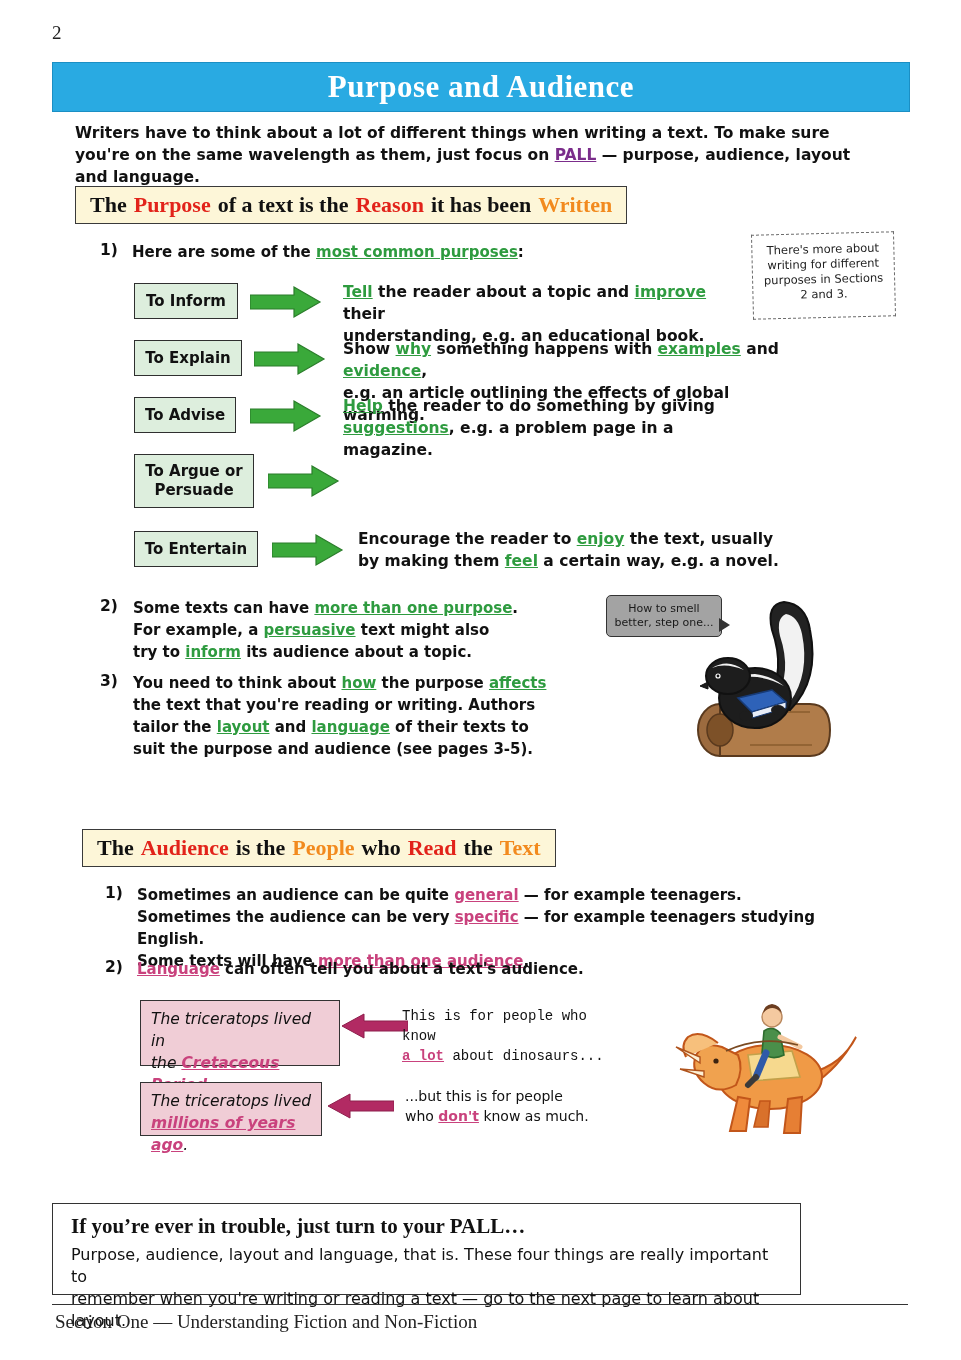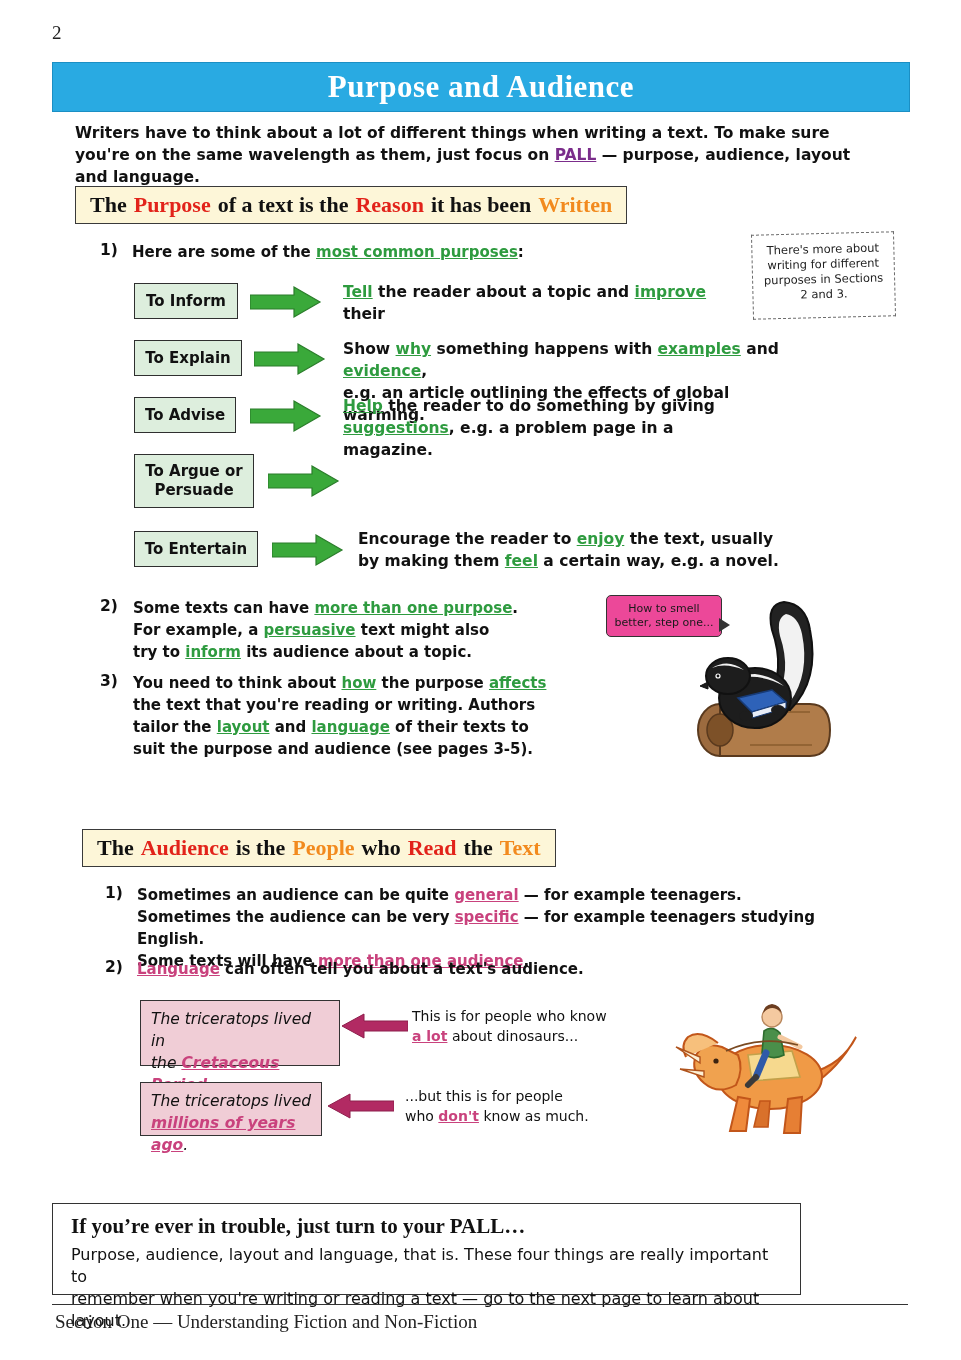--- a/index.html
+++ b/index.html
@@ -146,21 +146,21 @@
     box-sizing: border-box;
     transform: rotate(-1.4deg);
     font-family: "DejaVu Sans", sans-serif;
   }
   
   .bubble {
     position: absolute;
     left: 606px;
     top: 595px;
     width: 116px;
-    background: #ec4899;
+    background: #a3a3a3;
     border: 1.5px solid #333;
     border-radius: 5px;
     font-size: 11px;
     line-height: 14px;
     text-align: center;
     padding: 6px 5px;
     box-sizing: border-box;
   }
   .bubble:after {
     content: "";
@@ -265,20 +265,21 @@
   </div>
 
   <div class="note">There's more about writing for different purposes in Sections 2 and 3.</div>
 
   <div class="purpose-box" style="left:134px; top:283px; width:104px; height:36px;">To Inform</div>
   <svg class="arrow" style="left:250px; top:285px;" width="72" height="34" viewBox="0 0 72 34">
     <polygon points="0,10 44,10 44,2 70,17 44,32 44,24 0,24" fill="#3aa93a" stroke="#2b7d2b" stroke-width="1.2"></polygon>
   </svg>
   <div class="purpose-text" style="left:343px; top:281px; width:390px;">
     <span class="u-green">Tell</span><span> the reader about a topic and </span><span class="u-green">improve</span><span> their</span><br>
+    <span>understanding, e.g. an educational book.</span>
   </div>
 
   <div class="purpose-box" style="left:134px; top:340px; width:108px; height:36px;">To Explain</div>
   <svg class="arrow" style="left:254px; top:342px;" width="72" height="34" viewBox="0 0 72 34">
     <polygon points="0,10 44,10 44,2 70,17 44,32 44,24 0,24" fill="#3aa93a" stroke="#2b7d2b" stroke-width="1.2"></polygon>
   </svg>
   <div class="purpose-text" style="left:343px; top:338px; width:470px;">
     <span>Show </span><span class="u-green">why</span><span> something happens with </span><span class="u-green">examples</span><span> and </span><span class="u-green">evidence</span><span>,</span><br>
     <span>e.g. an article outlining the effects of global warming.</span>
   </div>
@@ -373,21 +374,21 @@
     <span class="u-pink">Language</span><span> can often tell you about a text's audience.</span>
   </div>
 
   <div class="quote-box" style="left:140px; top:1000px; width:200px; height:66px;">
     <span>The triceratops lived in</span><br>
     <span>the </span><span class="u-pink">Cretaceous Period</span><span>.</span>
   </div>
   <svg class="arrow" style="left:340px; top:1012px;" width="68" height="28" viewBox="0 0 68 28">
     <polygon points="68,9 24,9 24,2 2,14 24,26 24,19 68,19" fill="#b22a63" stroke="#8d1f4c" stroke-width="1"></polygon>
   </svg>
-  <div class="caption" style="left:412px; top:1006px; width:220px;">
+  <div class="caption" style="left:402px; top:1006px; width:220px;font-family:Liberation Mono, monospace;">
     <span>This is for people who know</span><br>
     <span class="u-pink">a lot</span><span> about dinosaurs...</span>
   </div>
 
   <div class="quote-box" style="left:140px; top:1082px; width:182px; height:54px;">
     <span>The triceratops lived</span><br>
     <span class="u-pink">millions of years ago</span><span>.</span>
   </div>
   <svg class="arrow" style="left:326px; top:1092px;" width="68" height="28" viewBox="0 0 68 28">
     <polygon points="68,9 24,9 24,2 2,14 24,26 24,19 68,19" fill="#b22a63" stroke="#8d1f4c" stroke-width="1"></polygon>

